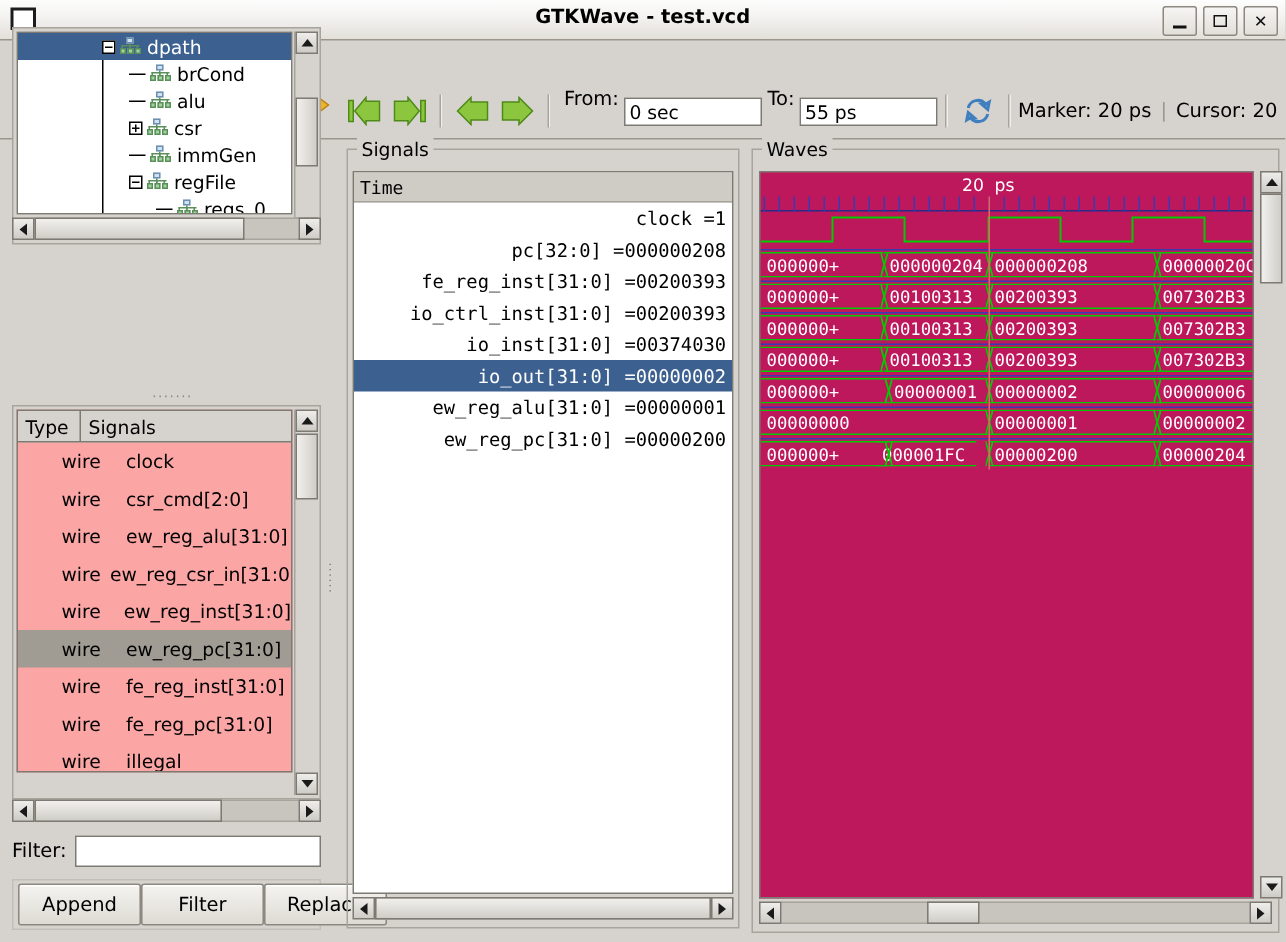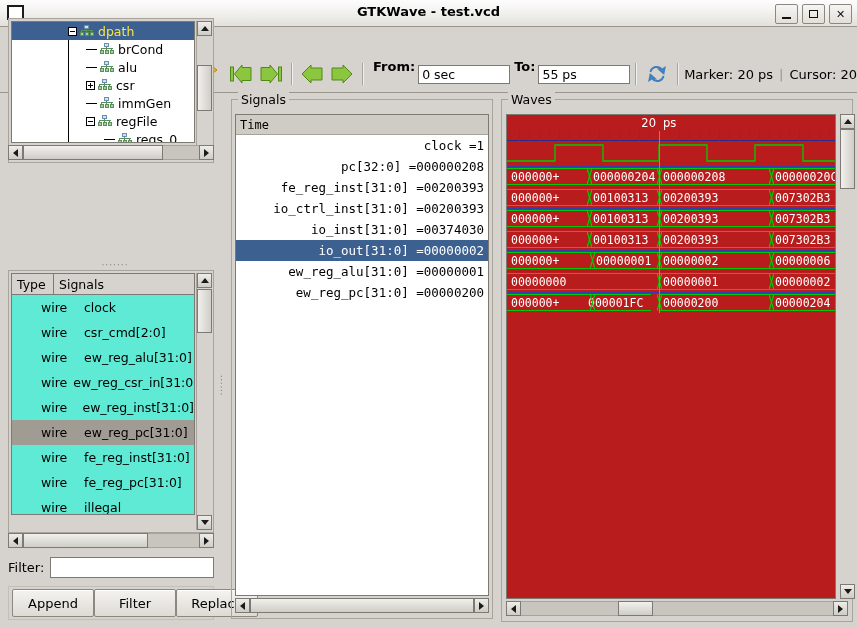--- a/index.html
+++ b/index.html
@@ -64,21 +64,21 @@
     background: #d6d3ce;
     border-bottom: 1px solid #9a968e;
     box-sizing: border-box;
     display: flex; align-items: center; padding-left: 6px; gap: 0px;
   }
   .tbtn {
     width: 30px; height: 30px; display: flex; align-items: center; justify-content: center;
     cursor: default;
   }
   .tsep { width: 1px; height: 22px; background: #a8a49c; margin: 0 5px; border-right:1px solid #efefef;}
-  .tb-label { font-size: 13px; color: #000; margin: 0 3px 16px 4px; white-space: nowrap; font-weight: bold;}
+  .tb-label { font-size: 13px; color: #000; margin: 0 3px 16px 4px; white-space: nowrap;}
   .tb-input {
     height: 19px; border: 1px solid #7d7a73; background: #fff;
     font-size: 12.5px; font-family: "DejaVu Sans", sans-serif;
     padding: 1px 3px; box-sizing: border-box; color: #000;
   }
   #from-input { width: 92px; }
   #to-input   { width: 92px; }
   .tb-status { font-size: 13px; color: #000; white-space: nowrap; }
   .tb-vbar { color:#9a968e; margin:0 6px; font-size:13px;}
 
@@ -98,21 +98,21 @@
   }
   .sst-tree {
     position: relative; width: 184px; height: 122px;
     background: #fff; border: 1px solid #7d7a73; box-sizing: border-box;
     overflow: hidden;
   }
   .tree-row {
     position: relative; height: 18px; display: flex; align-items: center;
     font-size: 12.5px; color: #000; white-space: nowrap;
   }
-  .tree-row.selected { background: #3c6190; color: #fde047; }
+  .tree-row.selected { background: #3c6190; color: #ffffff; }
   .tree-guide { position:absolute; left:56px; top:0; bottom:0; width:1px; background:#000;}
   .exp-box {
     width: 9px; height: 9px; border: 1px solid #000; background: #fff;
     display: inline-flex; align-items: center; justify-content: center;
     font-size: 9px; line-height: 1; color: #000; box-sizing: border-box;
     position: relative; flex: none;
   }
   .exp-box::before { content:""; position:absolute; left:1px; right:1px; top:3px; height:1px; background:#000;}
   .exp-box.plus::after { content:""; position:absolute; top:1px; bottom:1px; left:3px; width:1px; background:#000;}
   .mod-icon { width: 16px; height: 12px; position: relative; flex: none; margin: 0 3px 0 2px;}
@@ -169,21 +169,21 @@
     font-size: 9px; color: #8a867e; letter-spacing: 1px; text-align: center;
     line-height: 6px; overflow: hidden;
   }
 
   
   .siglist-wrap {
     position: absolute; left: 8px; top: 270px; width: 206px; height: 263px;
     background: #d6d3ce; border: 1px solid #a8a49c; box-sizing: border-box; padding: 2px;
   }
   .siglist {
-    position: relative; width: 184px; height: 242px; background: #5eead4;
+    position: relative; width: 184px; height: 242px; background: #fca5a5;
     border: 1px solid #7d7a73; box-sizing: border-box; overflow: hidden;
   }
   .siglist-head {
     display: flex; height: 21px; background: #d6d3ce;
     border-bottom: 1px solid #7d7a73; box-sizing: border-box;
   }
   .siglist-head div {
     font-size: 12.5px; color:#000; display:flex; align-items:center; padding-left:5px;
     border-right: 1px solid #7d7a73; box-sizing: border-box;
   }
@@ -256,21 +256,21 @@
   .sigval-row.sel { background: #3c6190; color: #fff; }
   .signals-hsb { position:absolute; left:3px; top:498px; width:254px; height:17px;}
 
   
   .waves-frame {
     position: absolute; left: 501px; top: 99px; width: 352px; height: 523px;
     border: 1px solid #a8a49c; box-sizing: border-box;
   }
   .waves-canvas {
     position: absolute; left: 4px; top: 14px; width: 330px; height: 485px;
-    background: #b91c1c; border: 1px solid #7d7a73; box-sizing: border-box; overflow: hidden;
+    background: #be185d; border: 1px solid #7d7a73; box-sizing: border-box; overflow: hidden;
   }
   .waves-vsb {
     position: absolute; left: 338px; top: 14px; width: 15px; height: 485px;
     background: #d6d3ce;
   }
   .waves-hsb { position:absolute; left:4px; top:501px; width:342px; height:17px;}
   .wv-timebar {
     position: absolute; left: 0; top: 0; width: 100%; height: 16px;
     color: #fff; font-family: "DejaVu Sans", sans-serif; font-size: 11.5px;
   }

